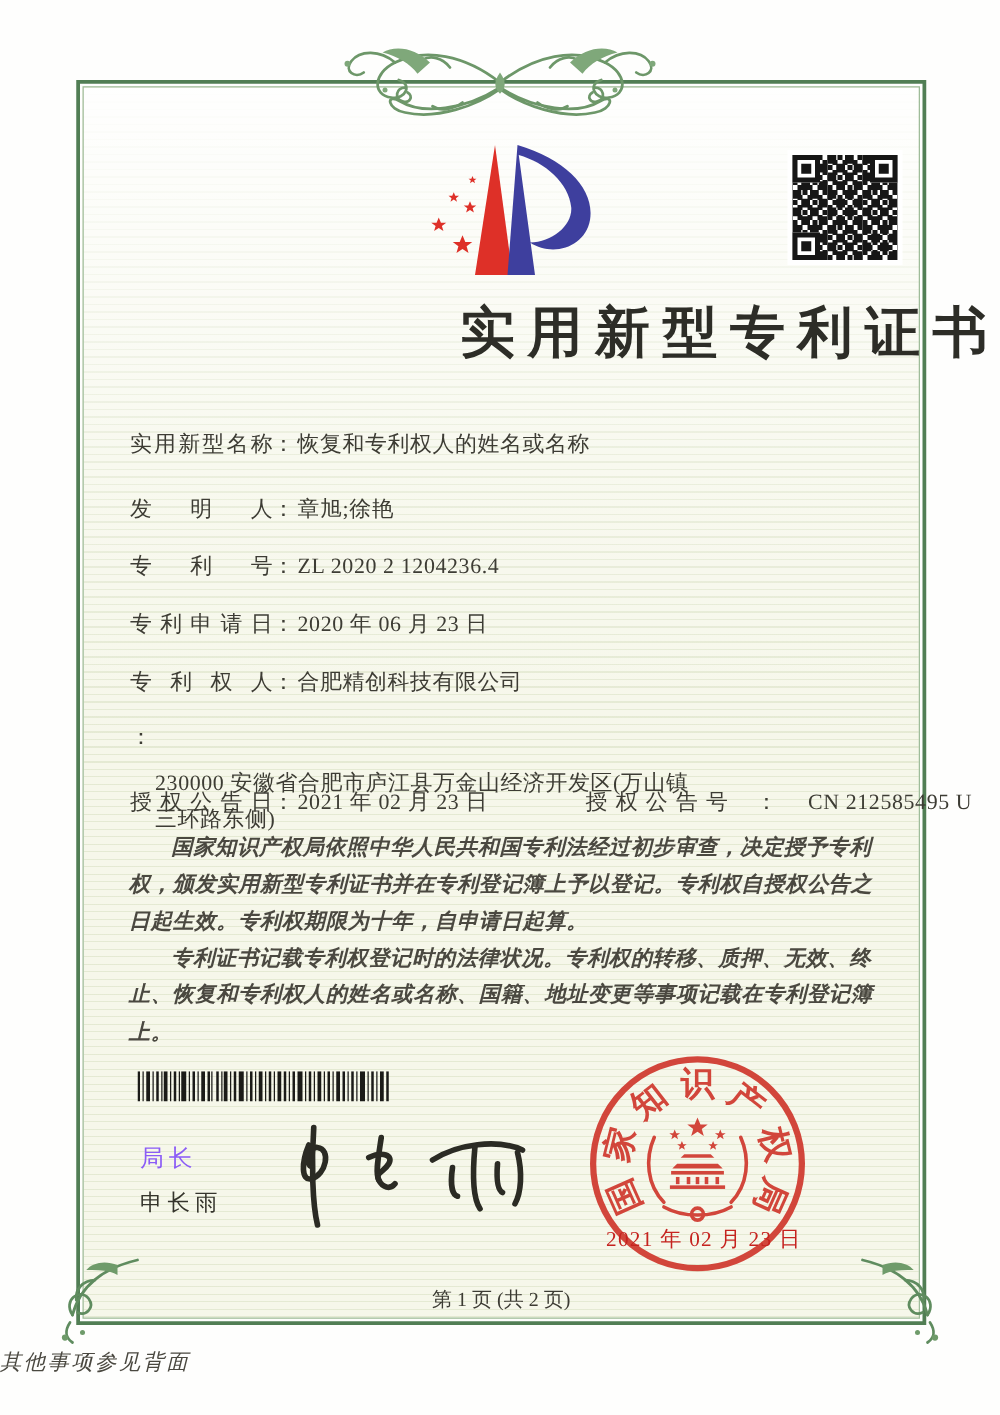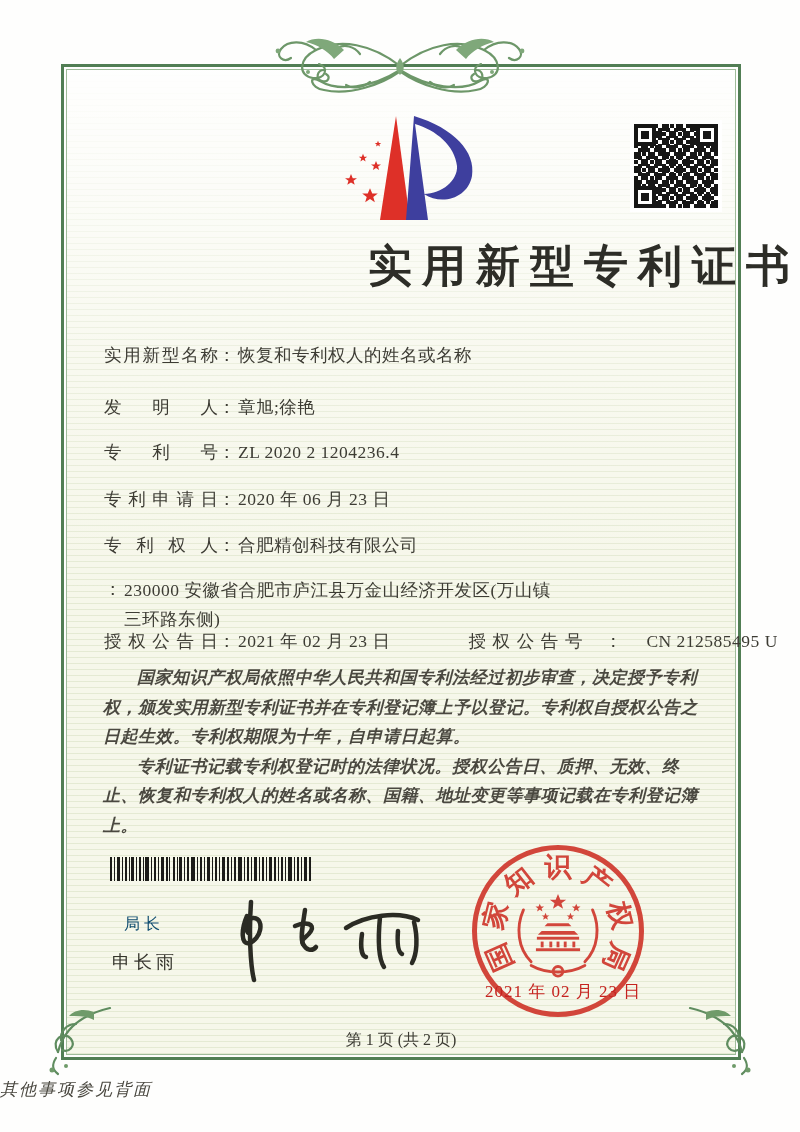--- a/index.html
+++ b/index.html
@@ -27,28 +27,28 @@
   .finder{position:absolute;width:14px;height:14px;border:4px solid #161616;background:#fff;}
   .finder > div{width:8px;height:8px;background:#161616;margin:3px;}
   .finder.tl{left:4px;top:4px;} .finder.tr{right:4px;top:4px;} .finder.bl{left:4px;bottom:4px;}
   .title{position:absolute;left:0;top:237px;width:100%;text-align:right;font-size:44px;font-weight:700;letter-spacing:10px;color:#2d2d27;z-index:5;}
   
   .rows{position:absolute;left:104px;top:0;width:600px;z-index:5;color:#3d3c34;}
   .row{position:absolute;display:flex;font-size:17.5px;line-height:26px;white-space:nowrap;}
   .lbl{display:inline-block;width:114px;text-align:justify;text-align-last:justify;}
   .colon{width:20px;}
   .val{letter-spacing:.5px;}
-  .val.wrap{white-space:normal;width:442px;line-height:29px;}
+  .val.wrap{white-space:normal;width:442px;line-height:29px;margin-top:36px;}
   .pair2{display:flex;margin-left:78px;gap:22px;}
   
   .body-text{position:absolute;left:103px;top:663px;width:600px;z-index:5;font-size:17px;line-height:29.5px;color:#4a4840;font-style:italic;letter-spacing:.5px;}
   .body-text p{margin:0;text-indent:2em;font-weight:bold;}
   
   .barcode{position:absolute;left:110px;top:857px;z-index:5;}
-  .director-title{position:absolute;left:112px;top:914px;font-size:16px;letter-spacing:4px;color:#0c4a6e;z-index:5;margin-left:12px;}
+  .director-title{position:absolute;left:112px;top:914px;font-size:19px;letter-spacing:4px;color:#8b5cf6;z-index:5;}
   .director-name{position:absolute;left:112px;top:950px;font-size:18px;letter-spacing:4px;color:#35342c;z-index:5;}
   .signature{position:absolute;left:212px;top:886px;z-index:6;}
   .seal{position:absolute;left:472px;top:845px;width:172px;height:172px;border:5px solid #cf382d;border-radius:50%;box-sizing:border-box;z-index:5;opacity:.92;}
   .seal-char{position:absolute;left:50%;top:50%;font-size:27px;font-weight:700;color:#cf382d;transform:translate(-50%,-50%) rotate(var(--a)) translateY(-64px);}
   .emblem{position:absolute;left:50%;top:50%;transform:translate(-50%,-50%);}
   .seal-date{position:absolute;left:468px;top:980px;width:190px;text-align:center;font-size:17px;letter-spacing:1px;color:#c5231f;z-index:7;}
   .page-footer{position:absolute;left:61px;top:1030px;width:680px;text-align:center;font-size:16px;color:#3c3b33;z-index:5;}
   .back-note{position:absolute;left:0;top:1078px;width:760px;text-align:left;font-size:17px;font-style:italic;letter-spacing:2px;color:#4a4840;z-index:5;}
 </style>
 </head>
@@ -185,21 +185,21 @@
       <span class="pair2">
         <span class="lbl">授权公告号</span>
           <span class="colon">：</span>
         <span class="val">CN 212585495 U</span>
       </span>
     </div>
   </div>
 
   <div class="body-text">
     <p>国家知识产权局依照中华人民共和国专利法经过初步审查，决定授予专利权，颁发实用新型专利证书并在专利登记簿上予以登记。专利权自授权公告之日起生效。专利权期限为十年，自申请日起算。</p>
-    <p>专利证书记载专利权登记时的法律状况。授权公告日、质押、无效、终止、恢复和专利权人的姓名或名称、国籍、地址变更等事项记载在专利登记簿上。</p>
+    <p>专利证书记载专利权登记时的法律状况。专利权的转移、质押、无效、终止、恢复和专利权人的姓名或名称、国籍、地址变更等事项记载在专利登记簿上。</p>
   </div>
 
   <svg class="barcode" width="202" height="25" viewBox="0 0 202 25">
     <path fill="#1b1b18" d="M0 0h2v24h-2z M4 0h1v24h-1z M7 0h3v24h-3z M12 0h1v24h-1z M15 0h2v24h-2z M19 0h1v24h-1z M21 0h3v24h-3z M26 0h1v24h-1z M29 0h2v24h-2z M33 0h1v24h-1z M35 0h4v24h-4z M41 0h1v24h-1z M44 0h2v24h-2z M48 0h1v24h-1z M51 0h3v24h-3z M56 0h2v24h-2z M59 0h1v24h-1z M63 0h2v24h-2z M67 0h1v24h-1z M69 0h3v24h-3z M74 0h1v24h-1z M77 0h2v24h-2z M81 0h4v24h-4z M87 0h1v24h-1z M90 0h2v24h-2z M94 0h1v24h-1z M97 0h3v24h-3z M102 0h1v24h-1z M105 0h2v24h-2z M109 0h1v24h-1z M112 0h3v24h-3z M117 0h2v24h-2z M121 0h1v24h-1z M124 0h2v24h-2z M128 0h4v24h-4z M134 0h1v24h-1z M137 0h2v24h-2z M141 0h1v24h-1z M144 0h3v24h-3z M149 0h1v24h-1z M152 0h2v24h-2z M156 0h1v24h-1z M159 0h3v24h-3z M164 0h2v24h-2z M168 0h1v24h-1z M171 0h2v24h-2z M175 0h1v24h-1z M178 0h4v24h-4z M184 0h1v24h-1z M187 0h2v24h-2z M191 0h1v24h-1z M194 0h3v24h-3z M199 0h2v24h-2z"></path>
   </svg>
 
   <div class="director-title">局长</div>
   <div class="director-name">申长雨</div>
 
   <svg class="signature" width="220" height="105" viewBox="0 0 220 105">

